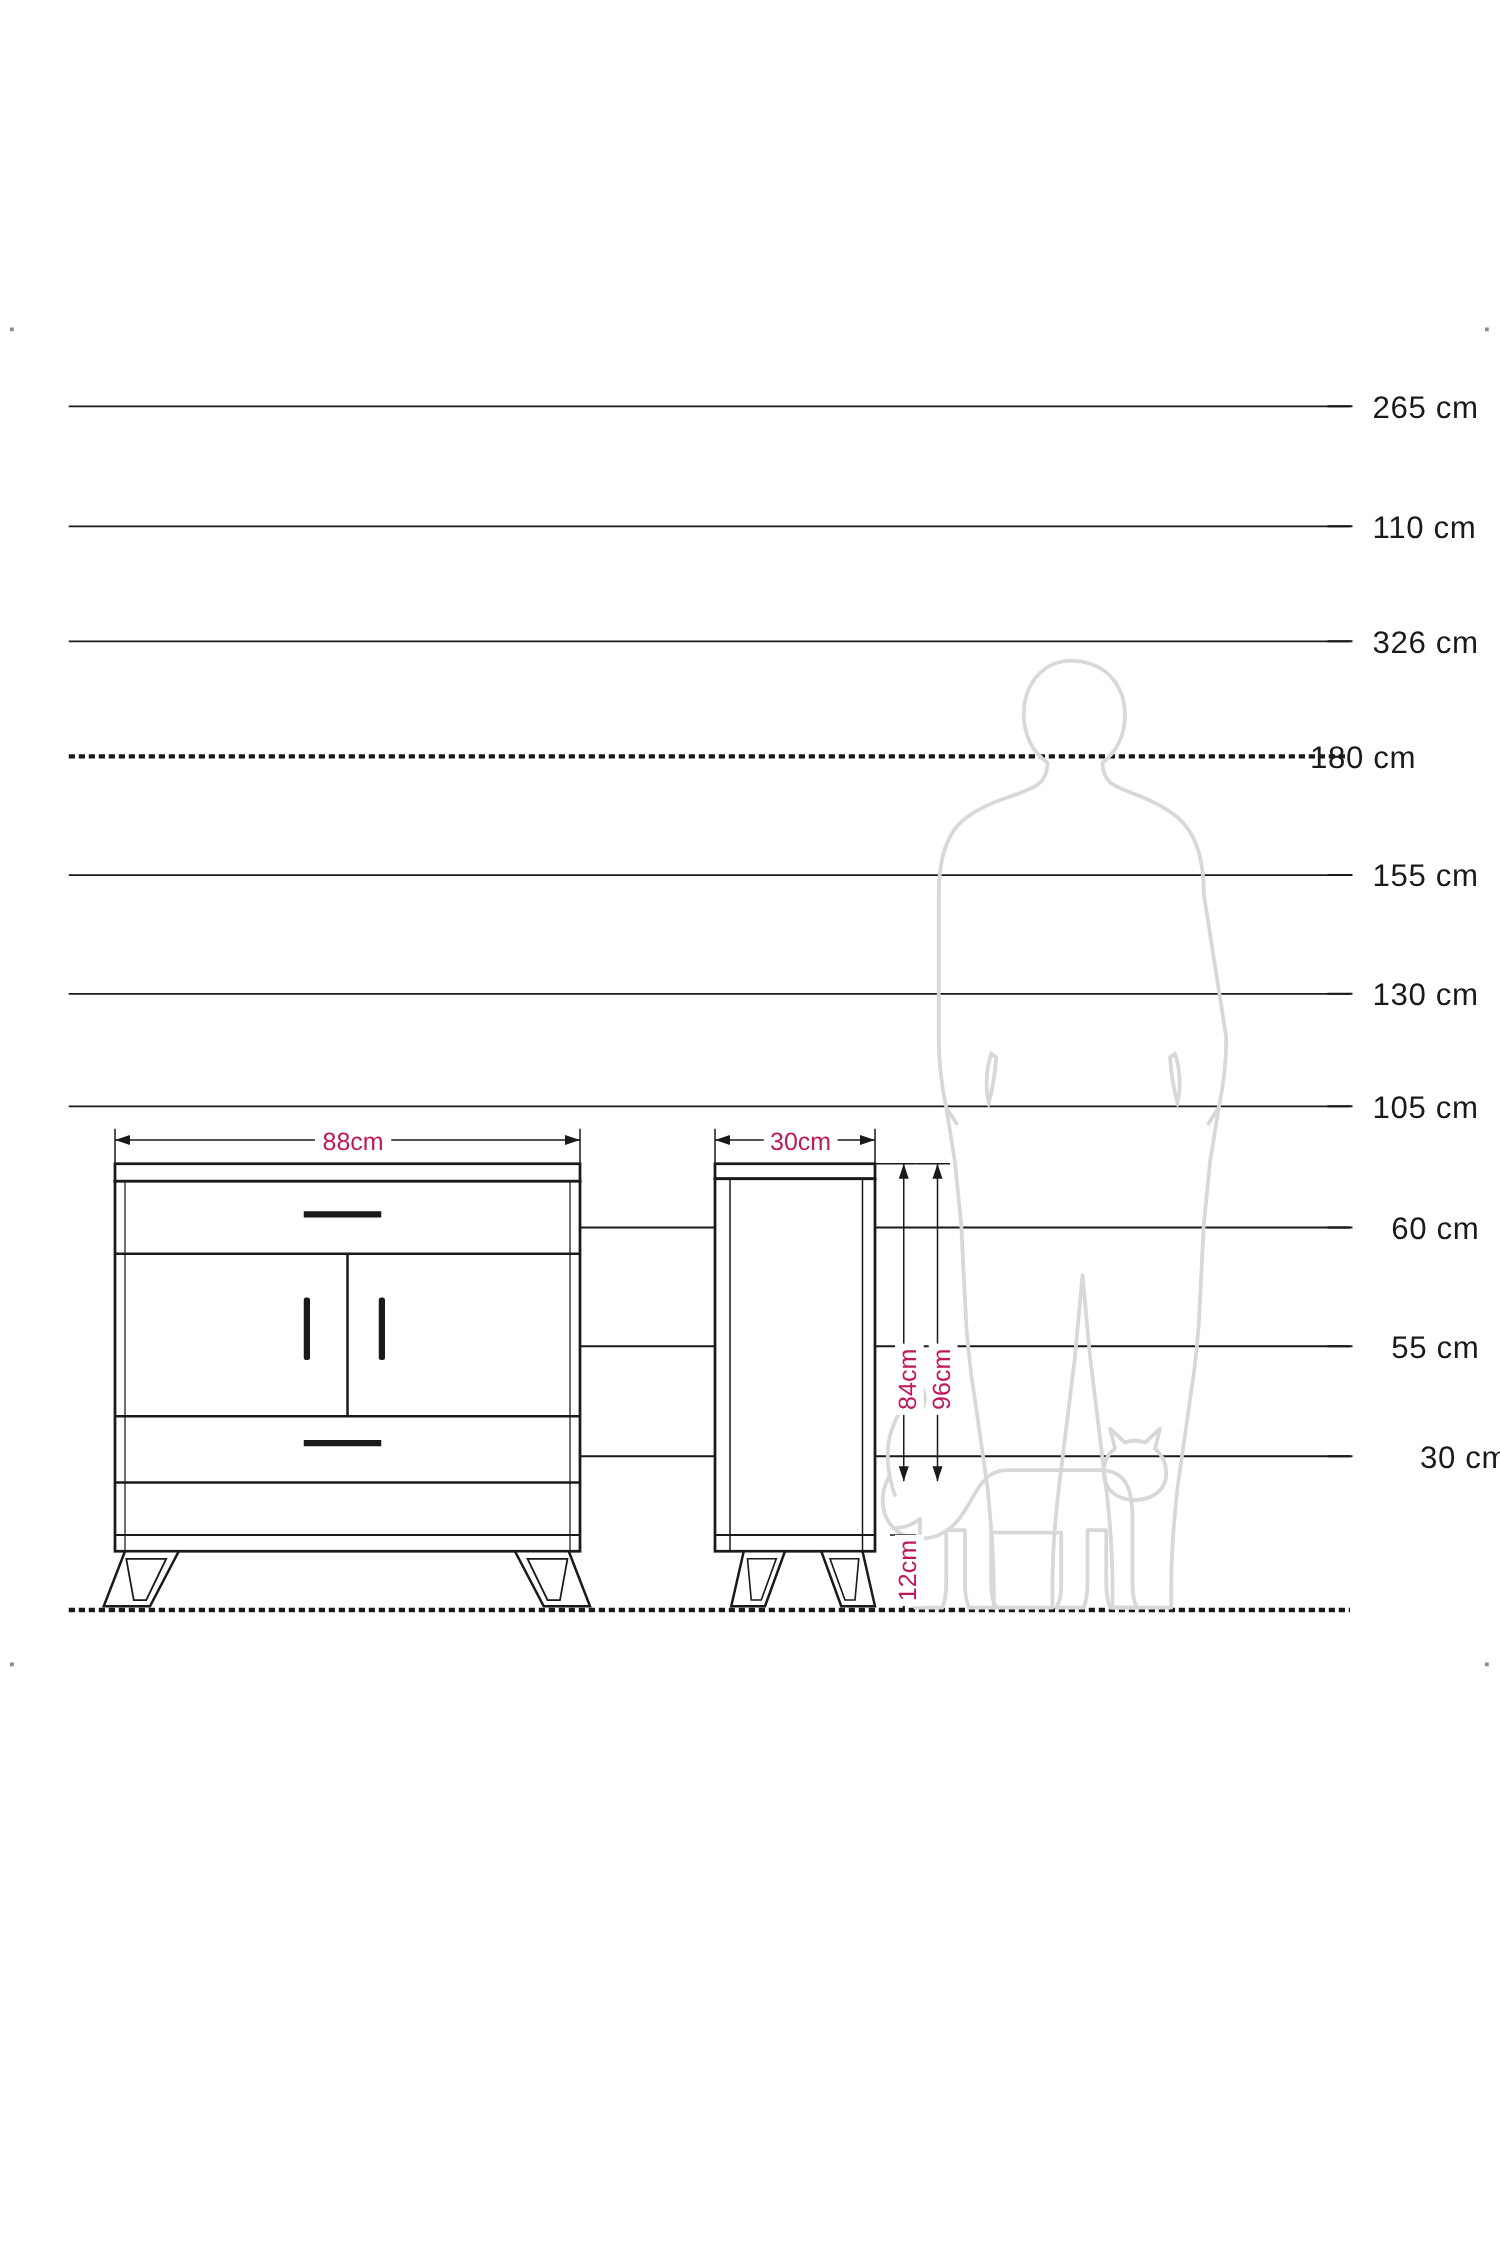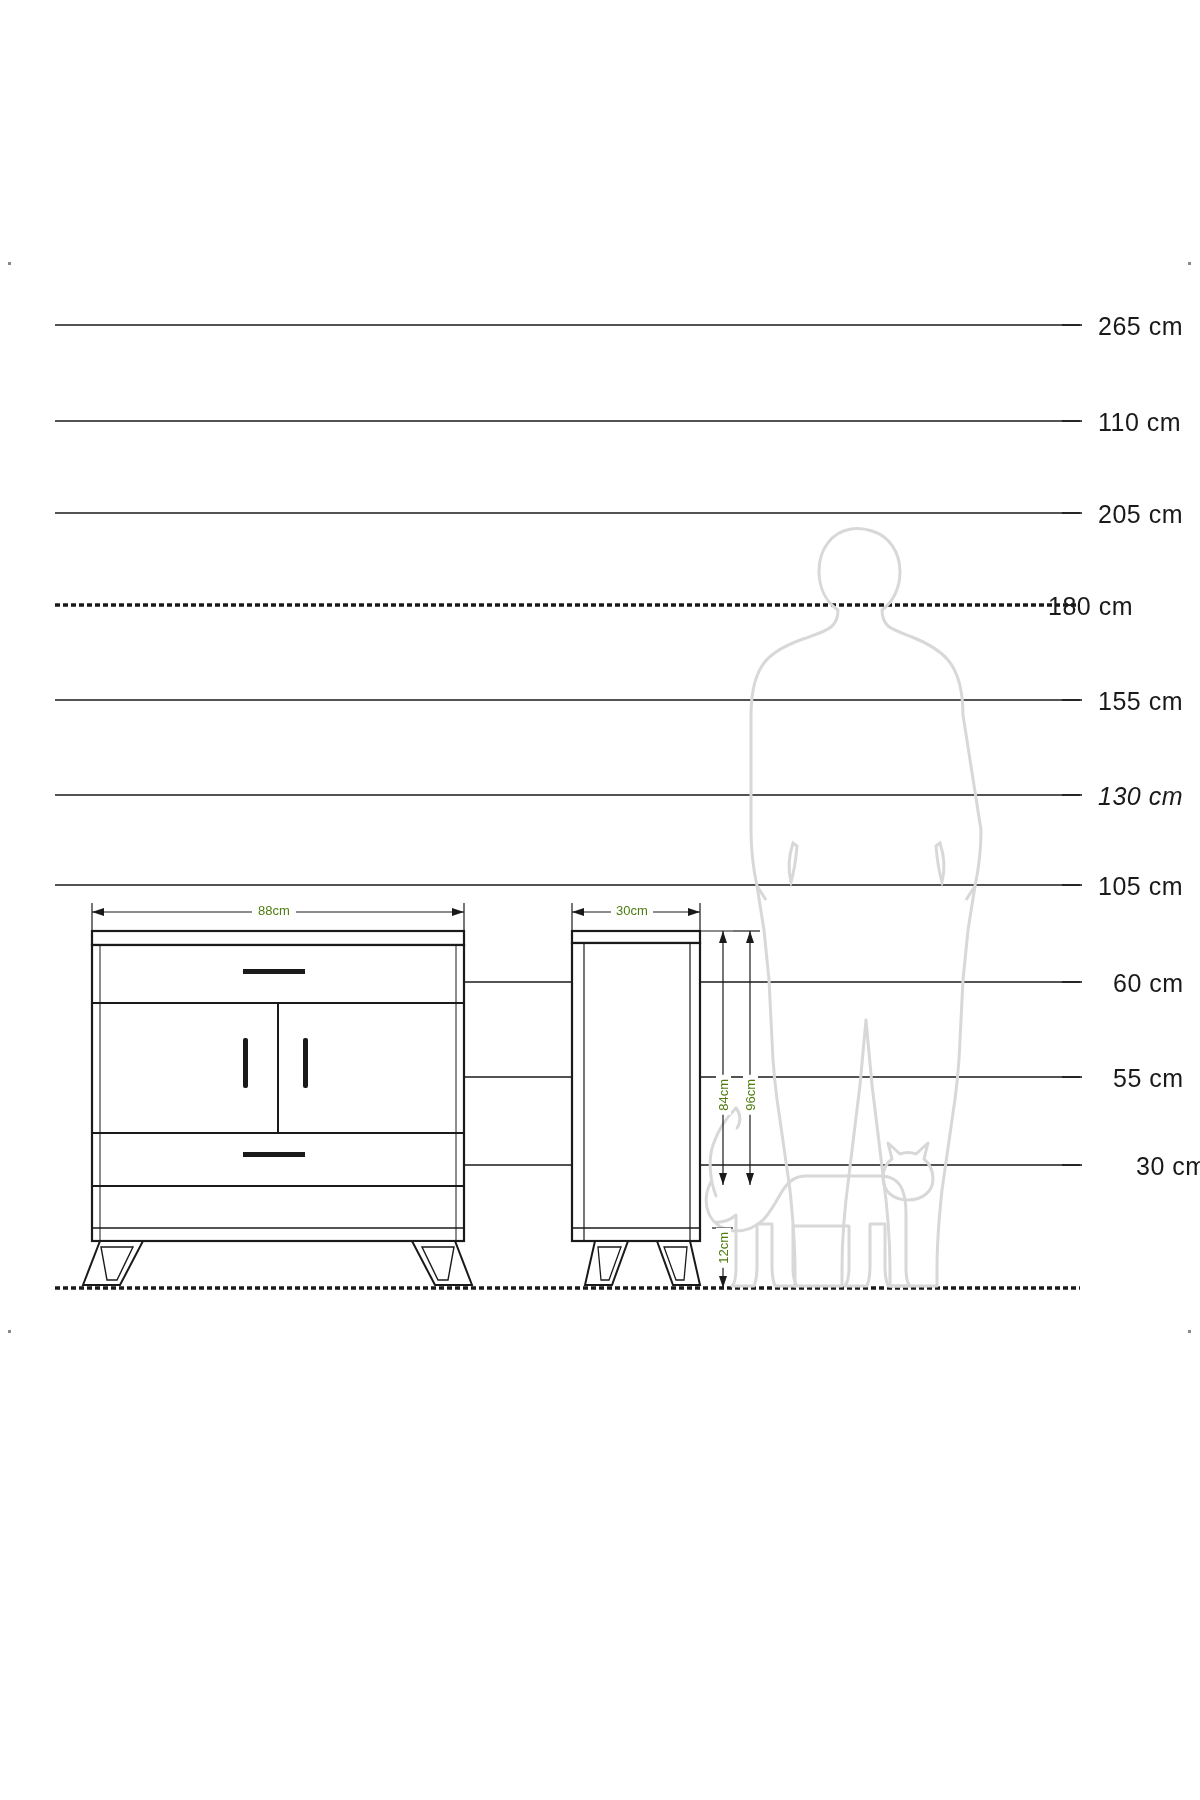--- a/index.html
+++ b/index.html
@@ -30,22 +30,22 @@
   .h-label {
     position: absolute;
     font-size: 25px;
     color: #1a1a1a;
     letter-spacing: 0.5px;
     white-space: nowrap;
     font-family: "Liberation Sans", sans-serif;
   }
   .dim-label {
     position: absolute;
-    font-size: 13px;
-    color: #4d7c0f;
+    font-size: 20px;
+    color: #be185d;
     white-space: nowrap;
     font-family: "Liberation Sans", sans-serif;
   }
   .dim-label.vertical {
     writing-mode: vertical-rl;
     text-orientation: mixed;
     transform: rotate(180deg);
   }
   .corner-dot {
     position: absolute;
@@ -264,24 +264,24 @@
       <line x1="1062" y1="795" x2="1082" y2="795"></line>
       <line x1="1062" y1="885" x2="1082" y2="885"></line>
       <line x1="1062" y1="982" x2="1082" y2="982"></line>
       <line x1="1062" y1="1077" x2="1082" y2="1077"></line>
       <line x1="1062" y1="1165" x2="1082" y2="1165"></line>
     </g>
   </svg>
 
   <div class="h-label" style="left:1098px; top:312px;">265 cm</div>
   <div class="h-label" style="left:1098px; top:408px;">110 cm</div>
-  <div class="h-label" style="left:1098px; top:500px;">205 cm</div>
+  <div class="h-label" style="left:1098px; top:500px;">326 cm</div>
   <div class="h-label" style="left:1048px; top:592px;">180 cm</div>
   <div class="h-label" style="left:1098px; top:687px;">155 cm</div>
-  <div class="h-label" style="left:1098px; top:782px;font-style:italic;">130 cm</div>
+  <div class="h-label" style="left:1098px; top:782px;">130 cm</div>
   <div class="h-label" style="left:1098px; top:872px;">105 cm</div>
   <div class="h-label" style="left:1113px; top:969px;">60 cm</div>
   <div class="h-label" style="left:1113px; top:1064px;">55 cm</div>
   <div class="h-label" style="left:1113px; top:1152px;margin-left:23px;">30 cm</div>
 
   <div class="dim-label" style="left:252px; top:903px; background:#ffffff; padding:0 6px;">88cm</div>
   <div class="dim-label" style="left:611px; top:903px; background:#ffffff; padding:0 5px;">30cm</div>
   <div class="dim-label vertical" style="left:716px; top:1075px; background:#ffffff; padding:4px 0;">84cm</div>
   <div class="dim-label vertical" style="left:743px; top:1075px; background:#ffffff; padding:4px 0;">96cm</div>
   <div class="dim-label vertical" style="left:716px; top:1228px; background:#ffffff; padding:4px 0;">12cm</div>

